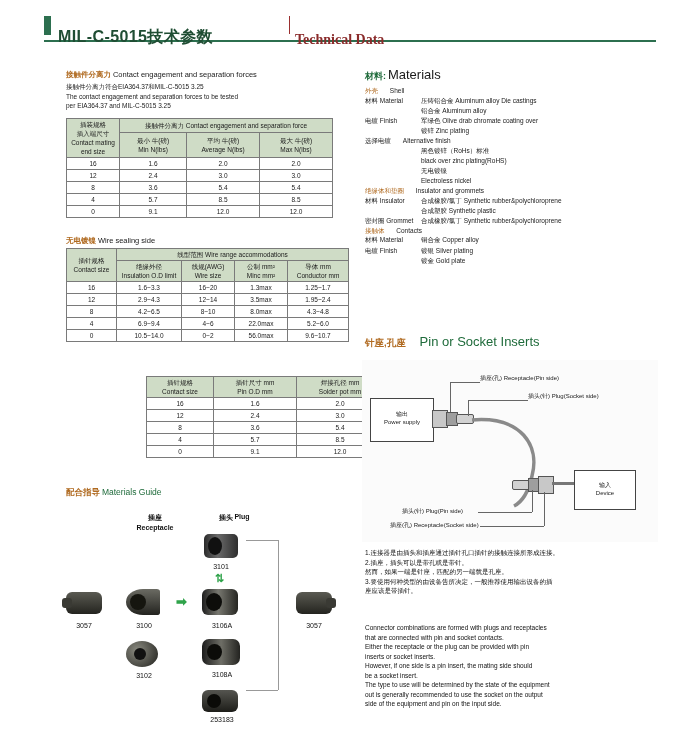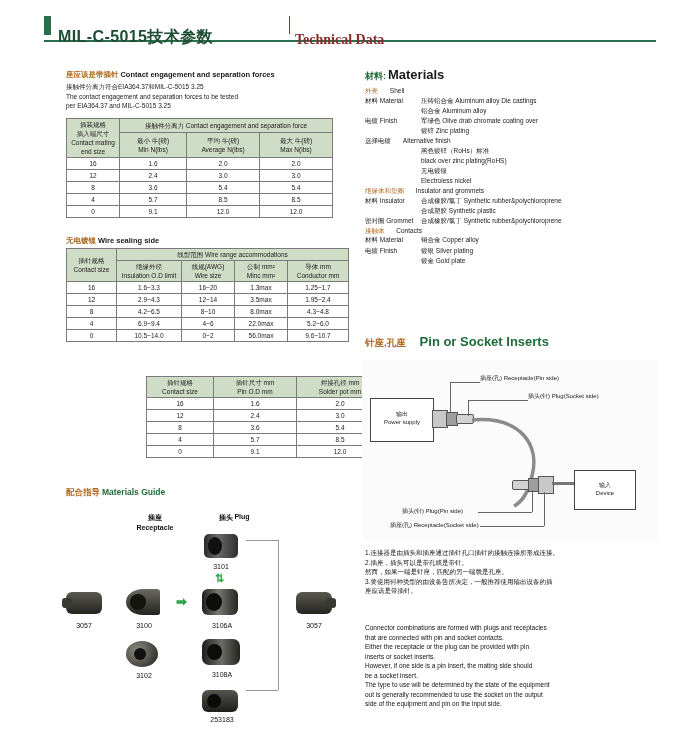--- a/index.html
+++ b/index.html
@@ -16,21 +16,21 @@
 
   
   .header{position:absolute;left:44px;top:14px;width:612px;height:26px;border-bottom:2px solid #2c6f4f;}
   .hdr-bar{position:absolute;left:0;top:2px;width:7px;height:19px;background:#2c6f4f;}
   .hdr-cn{position:absolute;left:14px;top:1px;font-size:16px;font-weight:bold;color:#1f4d33;letter-spacing:.4px;margin-top:12px;}
   .hdr-sep{position:absolute;left:245px;top:2px;width:1px;height:18px;background:#9a2f2f;}
   .hdr-en{position:absolute;left:251px;top:18px;font-size:14px;font-weight:bold;color:#8a2b2b;font-family:"Liberation Serif",serif;}
 
   
   .sec-title-cn{color:#b06a20;font-weight:bold;font-size:7.5px;}
-  .sec-title-en{color:#1a1a1a;font-weight:bold;font-size:7.5px;}
+  .sec-title-en{color:#1a1a1a;font-weight:normal;font-size:7.5px;}
   .blk{position:absolute;line-height:10px;}
   .orange{color:#b06a20;}
 
   
   table{border-collapse:collapse;font-size:6.5px;}
   table td,table th{border:1px solid #7a7a7a;padding:1px 2px;text-align:center;font-weight:normal;line-height:9px;}
   .th-top{background:#cfdcc6;}
   .tbl-wrap{position:absolute;}
 
   
@@ -56,21 +56,21 @@
 
   <div class="header">
     <div class="hdr-bar"></div>
     <div class="hdr-cn">MIL-C-5015技术参数</div>
     <div class="hdr-sep"></div>
     <div class="hdr-en">Technical Data</div>
   </div>
 
   <div class="blk" style="left:66px;top:70px;width:290px;">
     <div>
-      <span class="sec-title-cn">座应该是带插针</span>
+      <span class="sec-title-cn">接触件分离力</span>
       <span class="sec-title-en">Contact engagement and separation forces</span>
     </div>
     <div style="margin-top:2px;font-size:6.5px;line-height:9.5px;">
       <div>接触件分离力符合EIA364.37和MIL-C-5015 3.25</div>
       <div>The contact engagement and separation forces to be tested</div>
       <div>per EIA364.37 and MIL-C-5015 3.25</div>
     </div>
   </div>
 
   <div class="tbl-wrap" style="left:66px;top:118px;">

